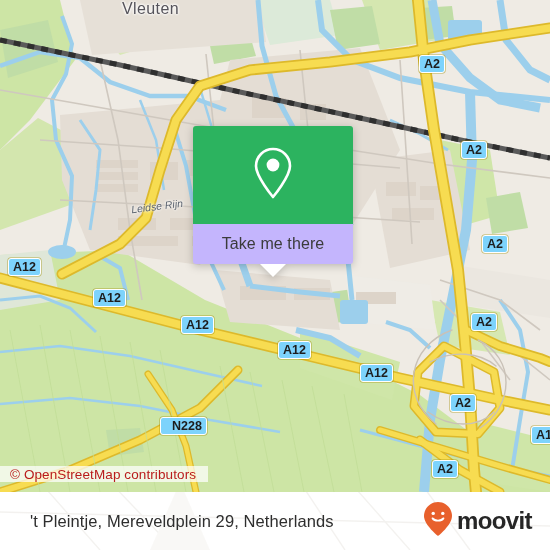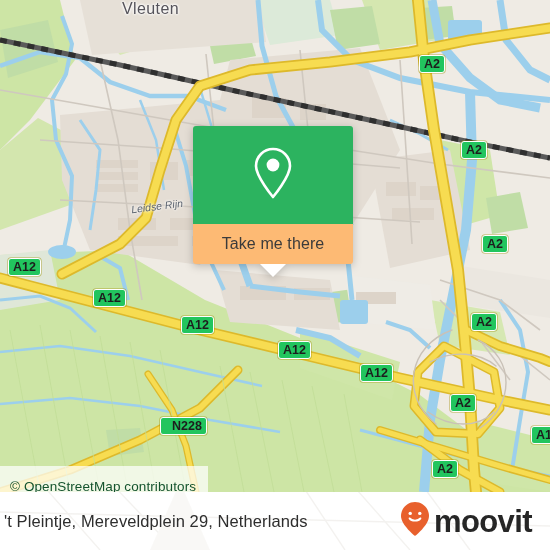--- a/index.html
+++ b/index.html
@@ -31,24 +31,24 @@
   #map svg { display: block; }
 
   
   #attribution {
     position: absolute;
     left: 0;
     top: 466px;
     height: 16px;
     display: flex;
     align-items: center;
-    padding: 12px 12px 0 10px;
+    padding: 0 12px 0 10px;
     background: rgba(255,255,255,0.72);
     font-size: 13.5px;
-    color: #14532d;
+    color: #b91c1c;
     letter-spacing: 0.1px;
     white-space: nowrap;
     z-index: 20;
   }
 
   
   #callout {
     position: absolute;
     left: 193px;
     top: 126px;
@@ -59,21 +59,21 @@
   #callout-top {
     height: 98px;
     background: #2cb35f;
     border-radius: 3px 3px 0 0;
     display: flex;
     align-items: center;
     justify-content: center;
   }
   #callout-bottom {
     height: 40px;
-    background: #fdba74;
+    background: #c4b5fd;
     border-radius: 0 0 3px 3px;
     display: flex;
     align-items: center;
     justify-content: center;
   }
   #callout-label {
     font-size: 16px;
     color: #3b3b3b;
     letter-spacing: 0.1px;
   }
@@ -92,21 +92,21 @@
   #bottom-bar {
     position: absolute;
     left: 0;
     top: 492px;
     width: 550px;
     height: 58px;
     background: #ffffff;
     display: flex;
     align-items: center;
     justify-content: space-between;
-    padding: 0 18px 0 4px;
+    padding: 0 18px 0 30px;
     box-sizing: border-box;
     overflow: hidden;
     z-index: 40;
   }
   #bottom-bar-watermark {
     position: absolute;
     left: 0; top: 0;
     width: 550px; height: 58px;
     opacity: 0.30;
     pointer-events: none;
@@ -120,21 +120,21 @@
     z-index: 2;
   }
   #brand {
     position: relative;
     display: flex;
     align-items: center;
     gap: 4px;
     z-index: 2;
   }
   #brand-wordmark {
-    font-size: 31px;
+    font-size: 24px;
     font-weight: bold;
     color: #262626;
     letter-spacing: -0.6px;
     line-height: 1;
   }
 </style>
 </head>
 <body>
 
 <div id="app">
@@ -410,21 +410,21 @@
     </div>
   </div>
 
 </div>
 
 <style>
   .shield {
     display: inline-flex;
     align-items: flex-start;
     justify-content: center;
-    background: #22c55e;
+    background: #7dd3fc;
     border: 1.6px solid #ffffff;
     border-radius: 3px;
     padding: 1px 4px;
     font-size: 12.5px;
     font-weight: bold;
     color: #1d1d1d;
     line-height: 1.15;
     box-shadow: 0 0 0 0.8px rgba(160,140,0,0.45);
     white-space: nowrap;
   }

